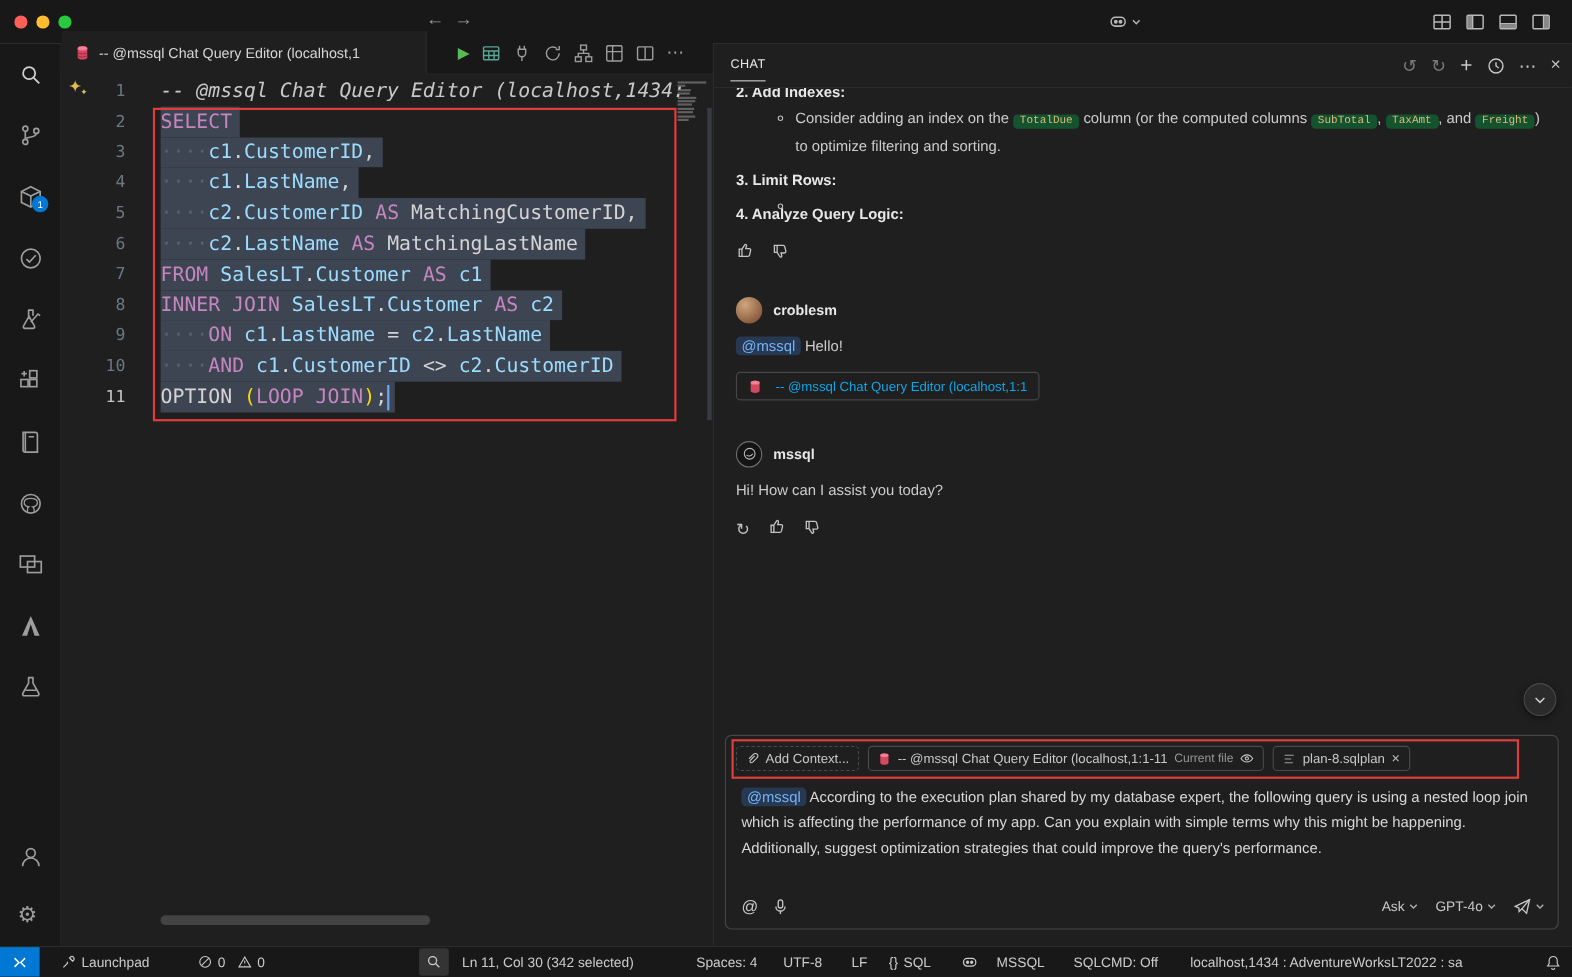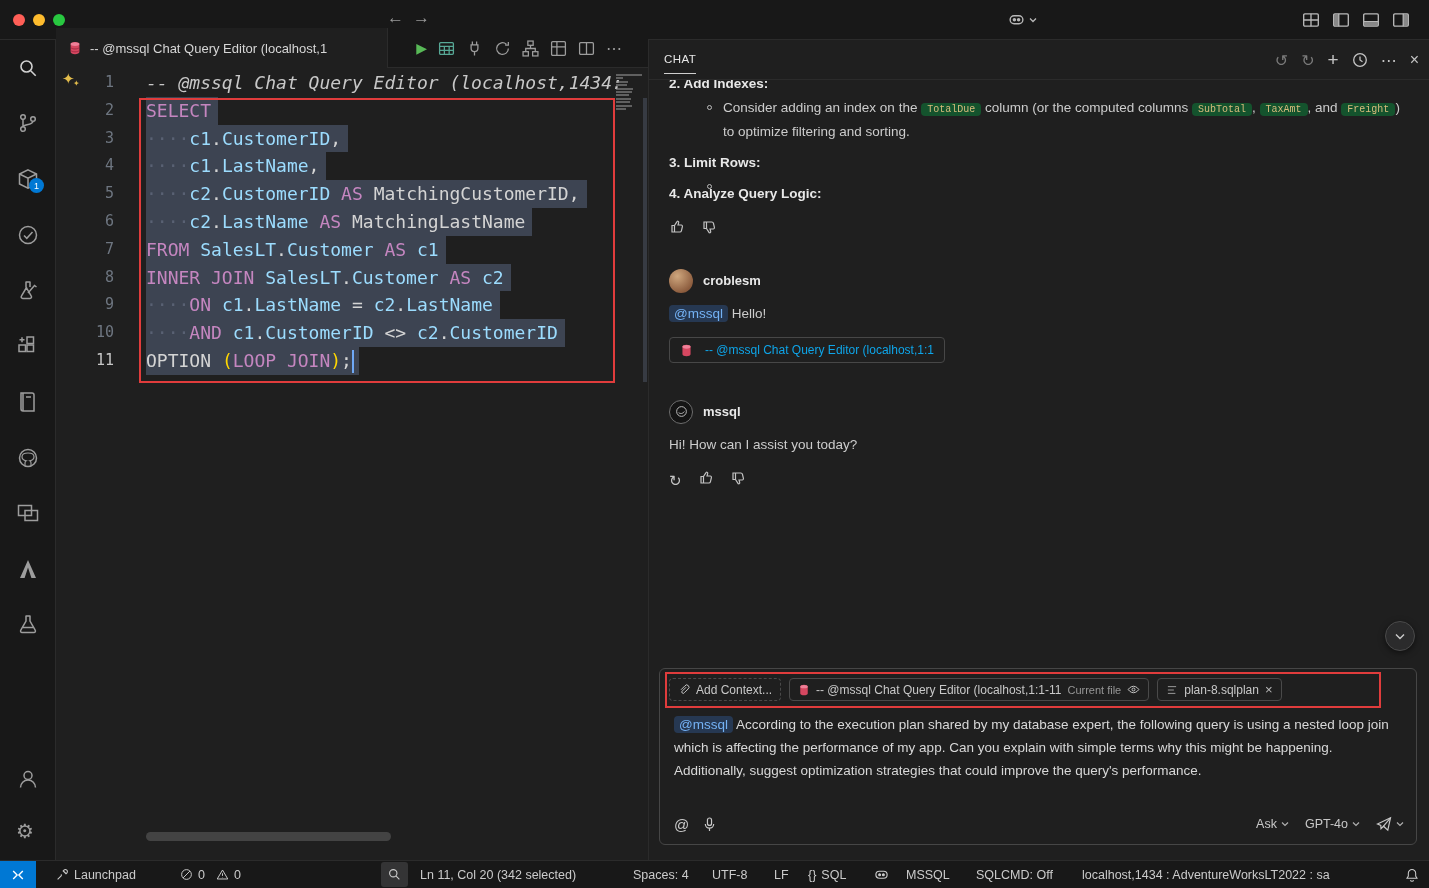--- a/index.html
+++ b/index.html
@@ -484,21 +484,21 @@
         <path d="M8 6.5v3.2M8 11.6v.4"></path>
       </svg>
     <span>0</span>
   </div>
   <div class="sb" id="sb-mag">
       <svg width="13" height="13" viewBox="0 0 16 16" fill="none" stroke="#ccc" stroke-width="1.4">
         <circle cx="6.5" cy="6.5" r="4.5"></circle>
         <path d="M10 10l4 4"></path>
       </svg>
     </div>
-  <div class="sb" style="left:420px">Ln 11, Col 20 (342 selected)</div>
+  <div class="sb" style="left:420px">Ln 11, Col 30 (342 selected)</div>
   <div class="sb" style="left:633px">Spaces: 4</div>
   <div class="sb" style="left:712px">UTF-8</div>
   <div class="sb" style="left:774px">LF</div>
   <div class="sb" style="left:808px">
       <span>{}</span>
       <span>SQL</span>
     </div>
   <div class="sb" style="left:874px">
       <svg width="15" height="15" viewBox="0 0 16 16" fill="none" stroke="currentColor" stroke-width="1.2">
         <rect x="2" y="4.5" width="12" height="7.5" rx="3.7"></rect>

